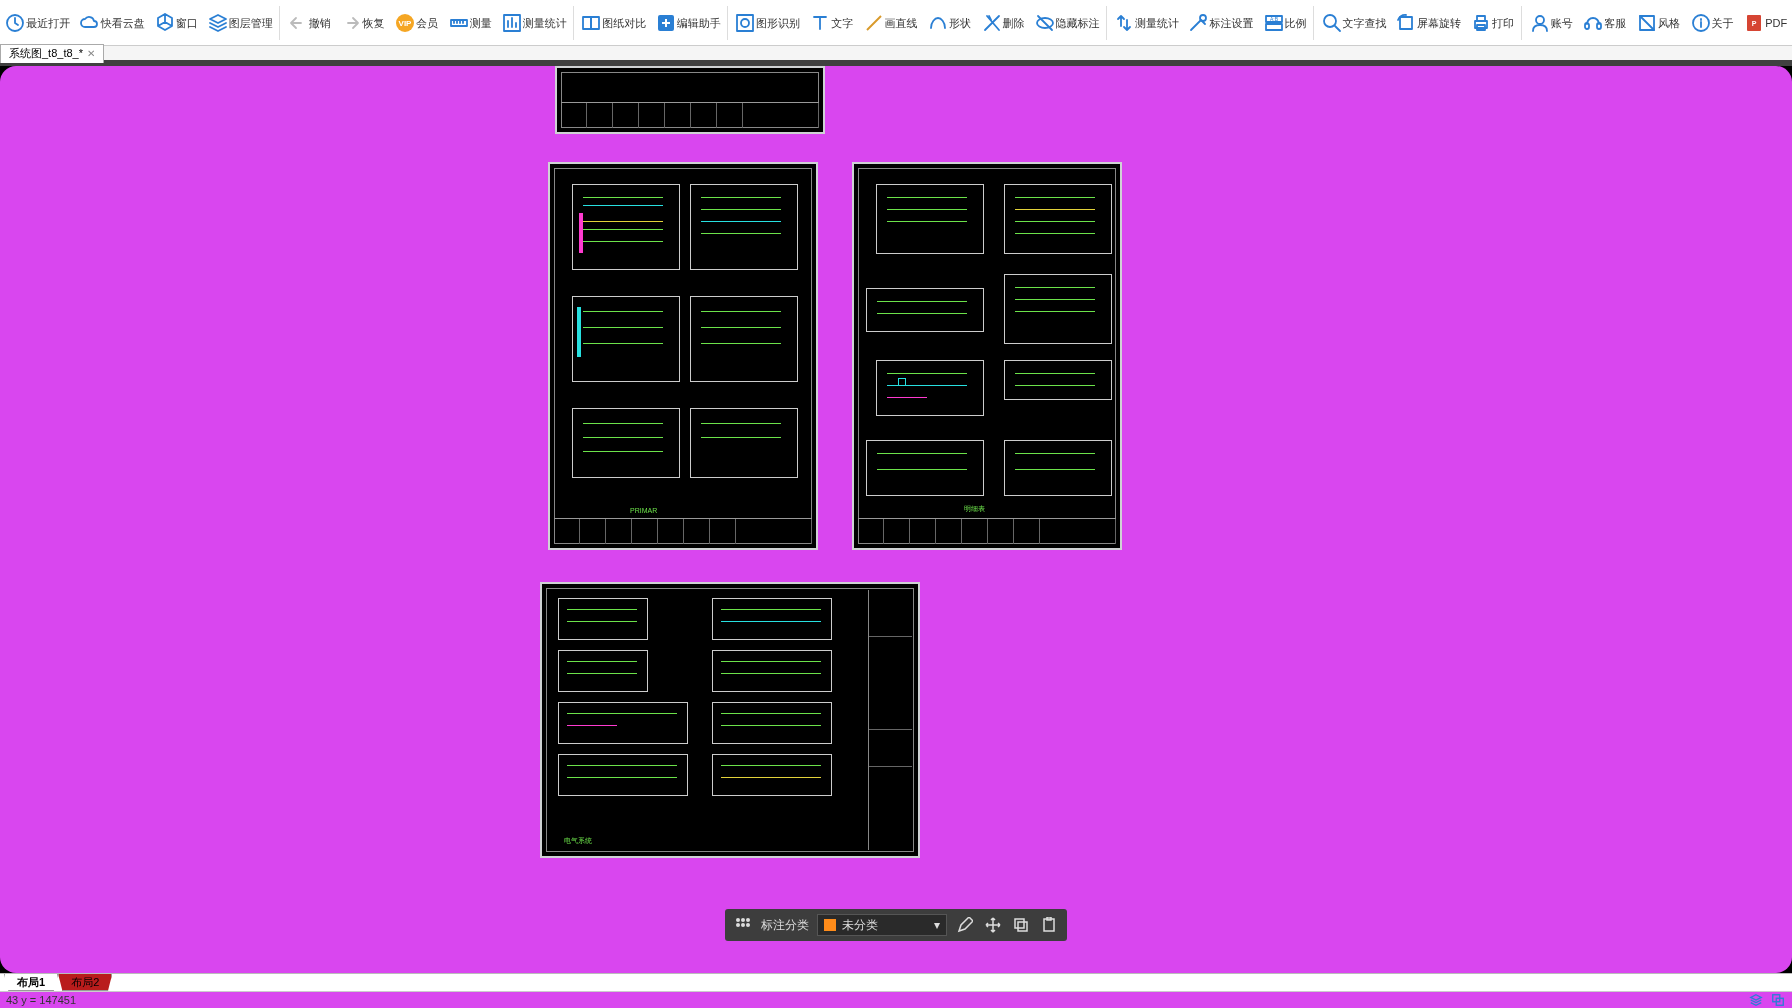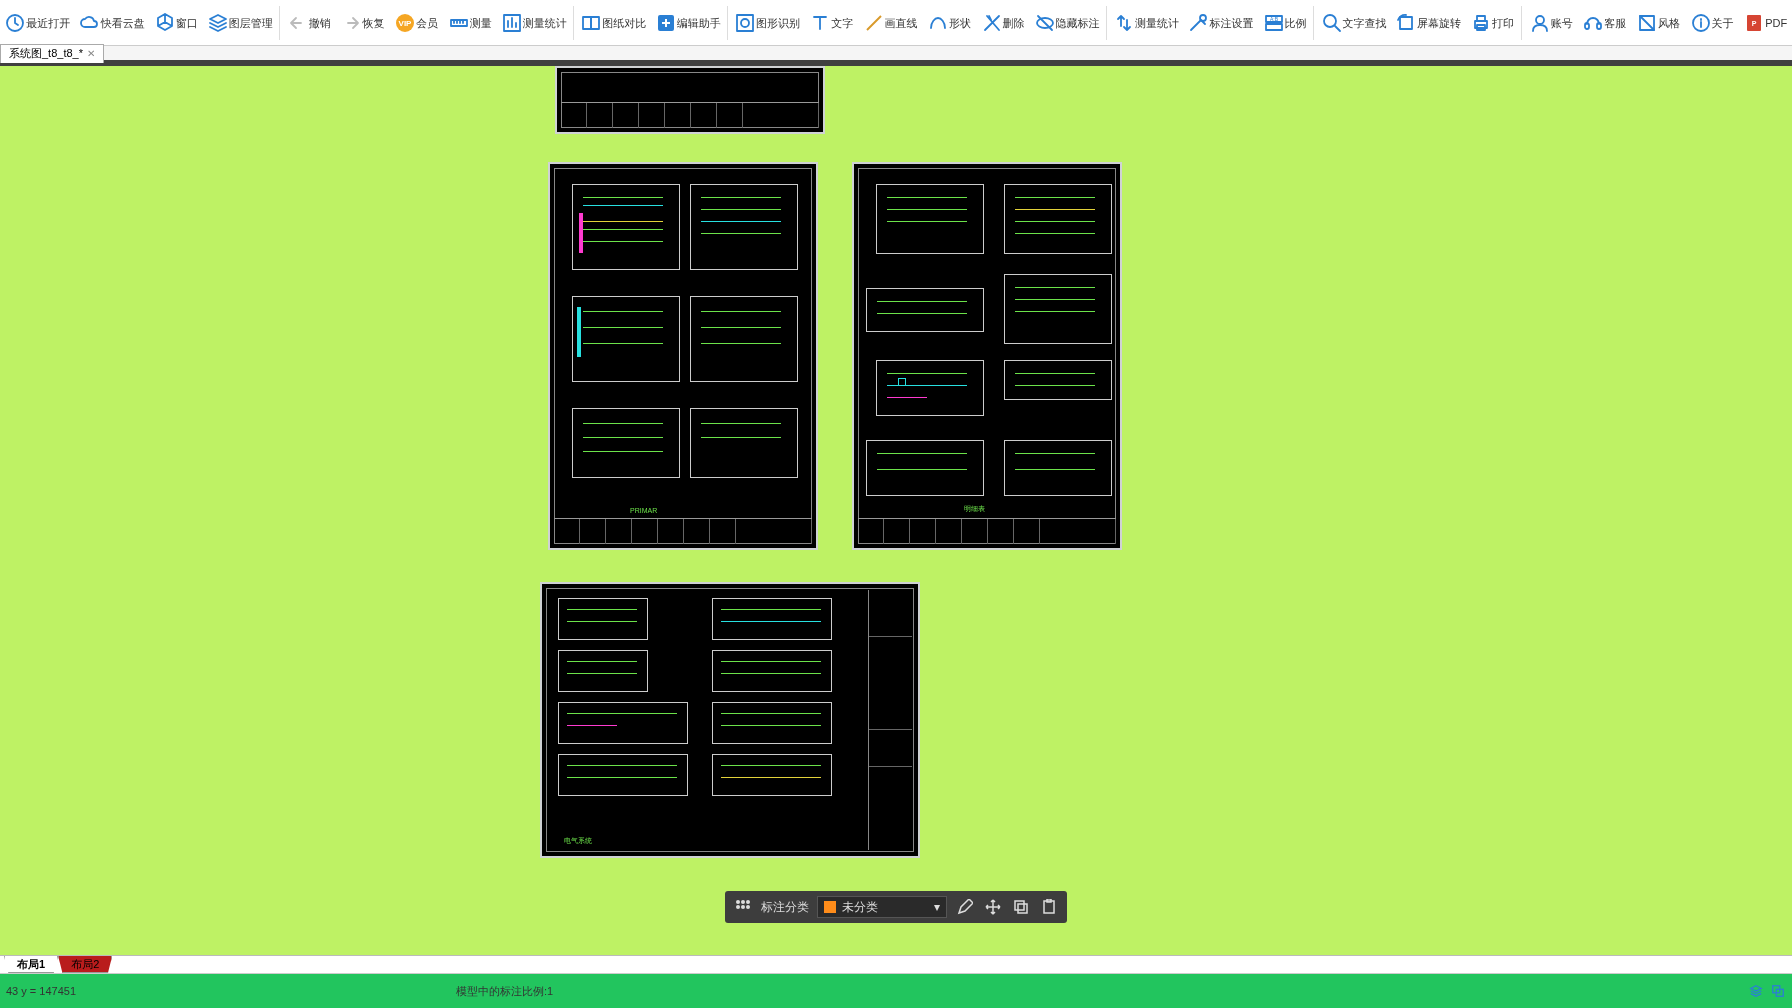--- a/index.html
+++ b/index.html
@@ -49,23 +49,24 @@
   font-size: 11px;
   display: flex;
   align-items: center;
   gap: 4px;
   height: 19px;
 }
 .tab-close { color: #888; font-size: 10px; }
 
 .canvas {
   flex: 1;
-  background: #bef264;
+  background: #d946ef;
   position: relative;
   overflow: hidden;
+  border-radius: 16px;
 }
 .sheet {
   position: absolute;
   border: 2px solid #cfd2d4;
   background: #000;
 }
 .sheet-inner { position: absolute; inset: 4px; border: 1px solid #888; }
 .block {
   position: absolute;
   border: 1px solid #ccc;
@@ -151,22 +152,22 @@
   padding: 0 12px;
   font-size: 11px;
   height: 17px;
   display: flex;
   align-items: center;
   clip-path: polygon(0 0, 100% 0, 92% 100%, 8% 100%);
 }
 .bt-tab.active { background: #fff; font-weight: bold; }
 
 .statusbar {
-  background: #22c55e;
-  height: 35px;
+  background: #d946ef;
+  height: 17px;
   display: flex;
   align-items: center;
   border-top: 1px solid #ccc;
   font-size: 11px;
   color: #333;
   flex-shrink: 0;
   padding: 0 6px;
   justify-content: space-between;
 }
 .status-left { display: flex; gap: 2px; }
@@ -650,23 +651,20 @@
   <div class="bt-scroll" id="layout-tabs">
       <div class="bt-tab active">布局1</div>
       <div class="bt-tab">布局2</div>
     </div>
 </div>
 
 <div class="statusbar">
   <div class="status-left">
     <span>43  y = 147451</span>
   </div>
-  <div class="status-center">
-    <span>模型中的标注比例:1</span>
-  </div>
   <div class="status-right">
     <span class="sicon">
       <svg width="14" height="14" viewBox="0 0 16 16" fill="none" stroke="#2a7fd4" stroke-width="1.5">
           <path d="M8 2l6 3-6 3-6-3 6-3zM2 8l6 3 6-3M2 11l6 3 6-3"></path>
         </svg>
     </span>
     <span class="sicon">
       <svg width="14" height="14" viewBox="0 0 16 16" fill="none" stroke="#2a7fd4" stroke-width="1.5">
           <rect x="2" y="2" width="8" height="8"></rect>
           <rect x="6" y="6" width="8" height="8"></rect>

